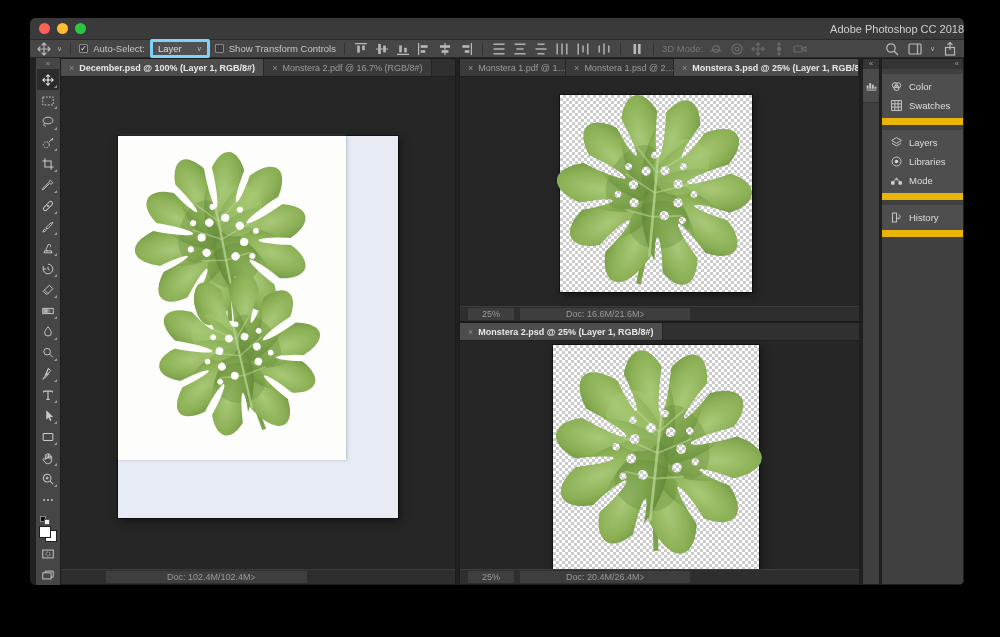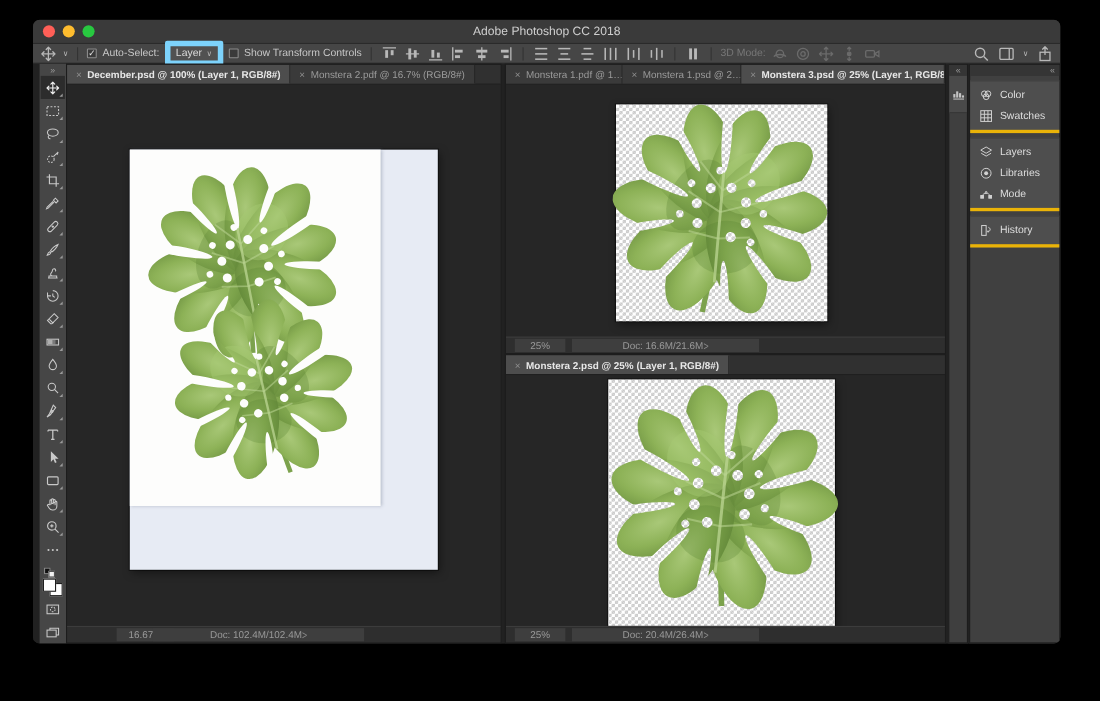--- a/index.html
+++ b/index.html
@@ -7,32 +7,32 @@
     font-family:"Liberation Sans","DejaVu Sans",sans-serif; }
   .window { position:absolute; left:30px; top:18px; width:934px; height:567px;
     background:#262626; border-radius:6px; overflow:hidden; box-shadow:0 18px 50px rgba(0,0,0,.8); }
 
   
   .titlebar { position:absolute; left:0; top:0; right:0; height:22px; background:#3a3a3a;
     border-bottom:1px solid #2a2a2a; }
   .traffic { position:absolute; left:9px; top:5px; display:flex; gap:7px; }
   .traffic span { width:11px; height:11px; border-radius:50%; display:block; }
   .title { position:absolute; left:0; right:0; top:0; height:22px; line-height:22px;
-    text-align:center; font-size:11px; color:#cfcfcf; }
+    text-align:right; font-size:11px; color:#cfcfcf; }
 
   
   .optionsbar { position:absolute; left:0; top:22px; right:0; height:18px; background:#464646;
     border-bottom:1px solid #282828; display:flex; align-items:center; padding:0 6px; gap:5px;
     color:#c6c6c6; font-size:9.5px; white-space:nowrap; }
   .optionsbar svg { display:block; }
   .ob-sep { width:1px; height:12px; background:#333; margin:0 3px; flex:none; }
   .cb { width:9px; height:9px; border:1px solid #8a8a8a; border-radius:1px; background:#3a3a3a;
     display:inline-flex; align-items:center; justify-content:center; font-size:8px; color:#e6e6e6; flex:none; }
   .cb.unchecked { color:transparent; }
-  .select { display:inline-flex; align-items:center; gap:4px; background:#515151; border:5px solid #7dd3fc;
+  .select { display:inline-flex; align-items:center; gap:15px; background:#515151; border:3px solid #7dd3fc;
     border-radius:2px; padding:1px 5px; color:#dcdcdc; }
   .chev { font-size:7px; color:#b5b5b5; }
   .obtn { display:flex; align-items:center; justify-content:center; width:16px; height:14px; color:#b8b8b8; flex:none; }
   .obtn.dim { color:#6b6b6b; }
   .dimtext { color:#777; }
   .ob-right { margin-left:auto; display:flex; align-items:center; gap:7px; color:#c6c6c6; }
 
   
   .content { position:absolute; left:0; top:40px; right:0; bottom:0; background:#212121; }
 
@@ -79,21 +79,21 @@
 
   
   .iconstrip { position:absolute; left:832px; top:0; width:18px; bottom:0; background:#3f3f3f;
     border:1px solid #1c1c1c; color:#c4c4c4; }
   .iconstrip .hd { height:10px; text-align:center; font-size:8px; color:#9a9a9a; line-height:10px; background:#353535; }
   .ptile { height:34px; display:flex; align-items:center; justify-content:center; background:#4a4a4a;
     border-bottom:1px solid #333; }
   .panelcol { position:absolute; left:851px; top:0; width:83px; bottom:0; background:#404040;
     border:1px solid #1c1c1c; }
   .panelcol .hd { height:10px; font-size:8px; color:#9a9a9a; text-align:right; padding-right:4px; line-height:10px; background:#353535; }
-  .pgroup { background:#4e4e4e; margin-top:4px; padding:3px 0; border-top:1px solid #404040; border-bottom:3px solid #eab308; }
+  .pgroup { background:#4e4e4e; margin-top:4px; padding:3px 0; border-top:1px solid #404040; border-bottom:7px solid #eab308; }
   .prow { height:19px; display:flex; align-items:center; gap:6px; padding-left:8px; color:#dedede; font-size:9.5px; }
   .prow svg { width:13px; height:13px; color:#d2d2d2; flex:none; }
 </style>
 </head>
 <body>
 
 <svg width="0" height="0" style="position:absolute" aria-hidden="true">
   <defs>
     <radialGradient id="leafGrad" cx="42%" cy="38%" r="72%">
       <stop offset="0%" stop-color="#a9c878"></stop>
@@ -510,21 +510,21 @@
             </svg>
           <svg class="leaf" viewBox="0 0 100 100" style="left:28px; top:136px; width:186px; height:168px; transform:scaleX(-1) rotate(14deg);">
               <use href="#leaf"></use>
             </svg>
         </div>
       </div>
       <div class="statusbar">
         <div class="seg" style="left:8px; width:52px;margin-left:37px;">
             <span>16.67%</span>
           </div>
-        <div class="seg doc" style="left:78px; width:192px;">
+        <div class="seg doc" style="left:54px; width:192px;">
           <span>Doc: 102.4M/102.4M</span>
           <span class="arr">&gt;</span>
         </div>
       </div>
     </div>
 
     <div class="pane" style="left:429px; top:0; width:401px; height:264px;">
       <div class="tabbar">
         <div class="dtab">
           <span class="x">×</span>

